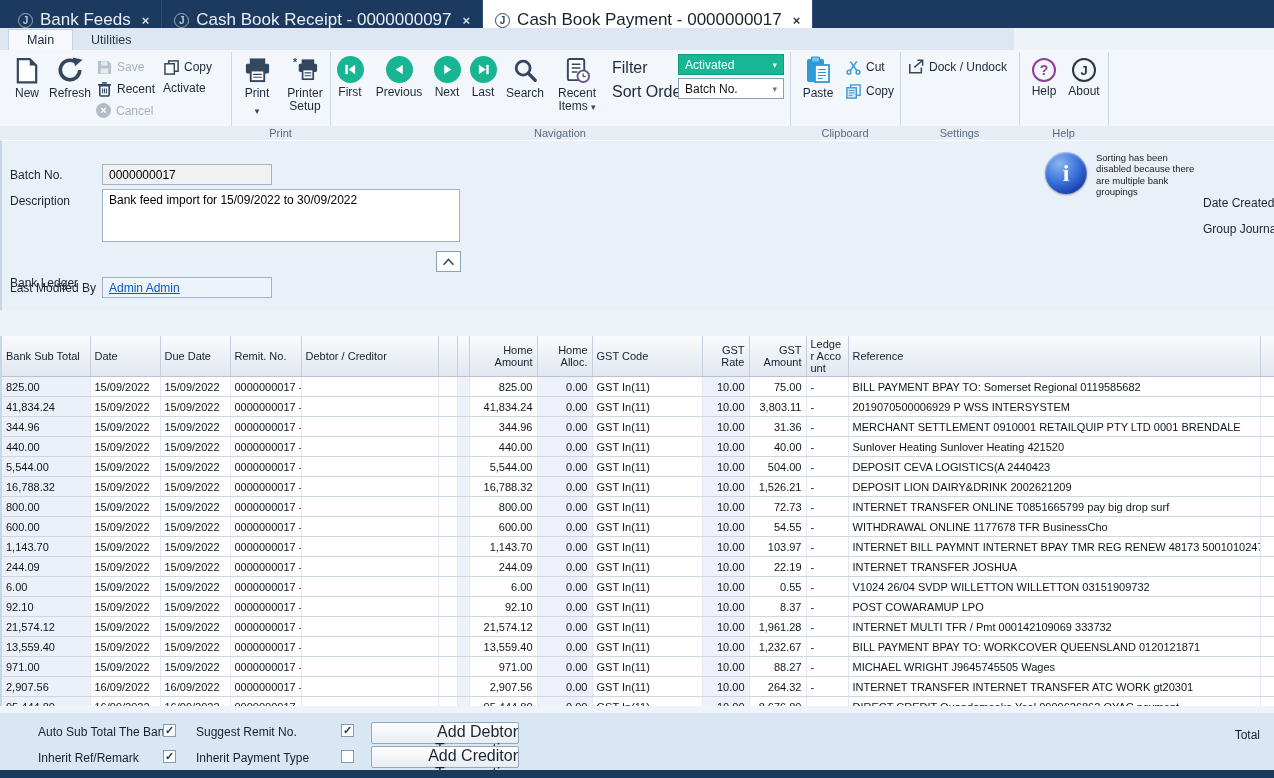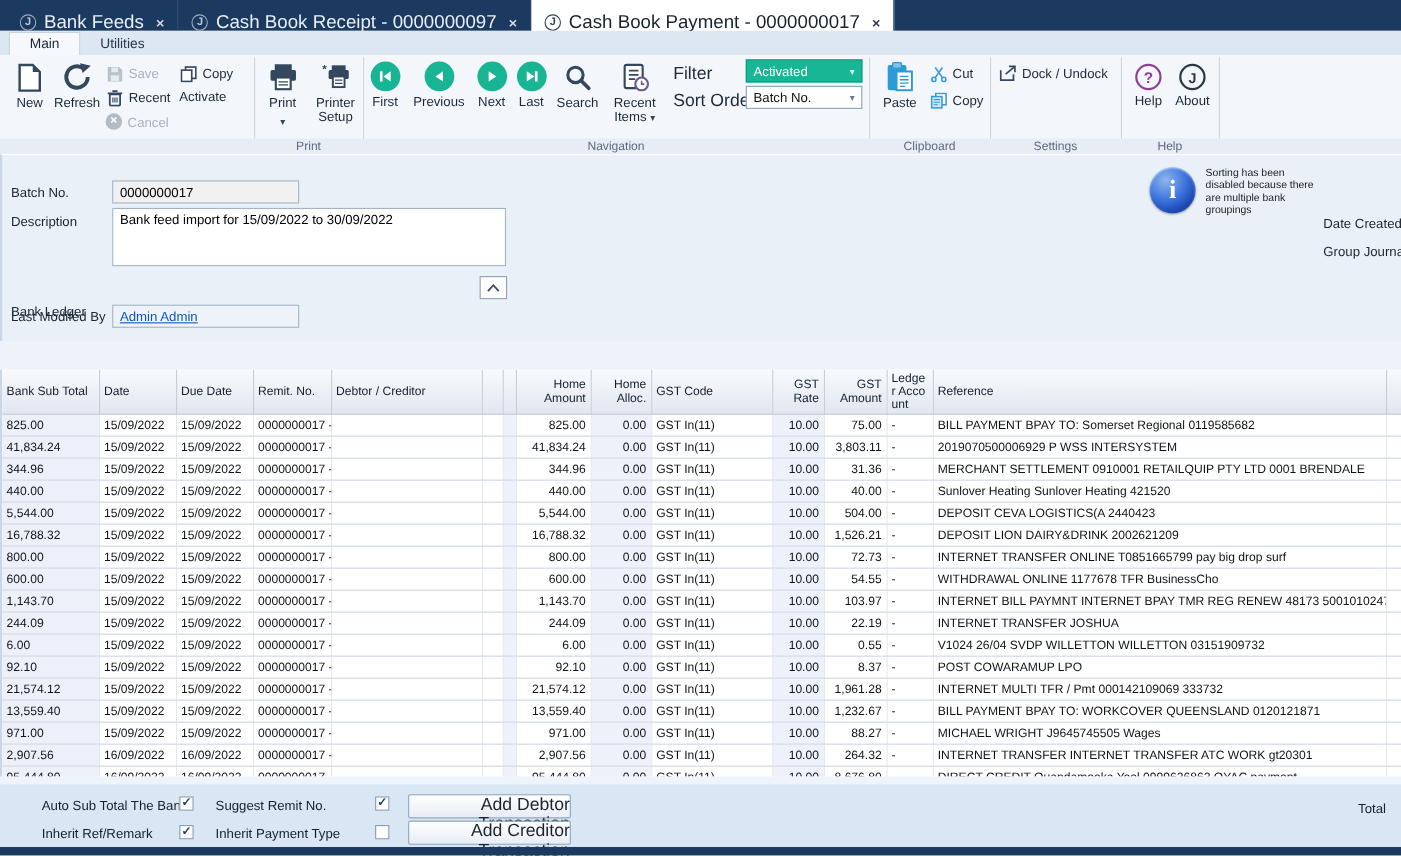--- a/index.html
+++ b/index.html
@@ -13,21 +13,21 @@
   .wtab:first-child { margin-left:6px; }
   .wtab .jicon { width:15px; height:15px; border:1.5px solid #9aa9bc; border-radius:50%; color:#b9c6d6; font-size:10px; font-weight:bold; display:flex; align-items:center; justify-content:center; }
   .wtab .jicon::after { content:"J"; }
   .wtab .close { font-size:13px; font-weight:bold; color:#d5dde8; margin-left:4px; }
   .wtab .close::after { content:"×"; }
   .wtab.active { background:#ffffff; color:#18222e; }
   .wtab.active .jicon { border-color:#31455f; color:#31455f; }
   .wtab.active .close { color:#2a3745; }
 
   
-  .ribbon-tabs { position:absolute; left:0; top:28px; width:1274px; height:22px; background:#dde7f1; display:flex; align-items:flex-end; }
+  .ribbon-tabs { position:absolute; left:0; top:28px; width:1014px; height:22px; background:#dde7f1; display:flex; align-items:flex-end; }
   .rtab { padding:3px 18px; font-size:12.5px; color:#23364d; }
   .rtab.active { background:#f6f8fb; border:1px solid #c5d2e0; border-bottom:none; color:#18283c; margin-left:8px; }
 
   
   .ribbon { position:absolute; left:0; top:50px; width:1274px; height:90px; background:#f3f6fa; }
   .grouplabels { position:absolute; left:0; top:126px; width:1274px; height:14px; background:#e7edf5; }
   .glabel { position:absolute; top:1px; font-size:11px; color:#5c6b7e; text-align:center; }
   .vsep { position:absolute; top:52px; width:1px; height:86px; background:#cdd8e4; }
 
   .rbig { position:absolute; display:flex; flex-direction:column; align-items:center; gap:3px; font-size:12px; color:#1d2a3a; text-align:center; cursor:default; }

